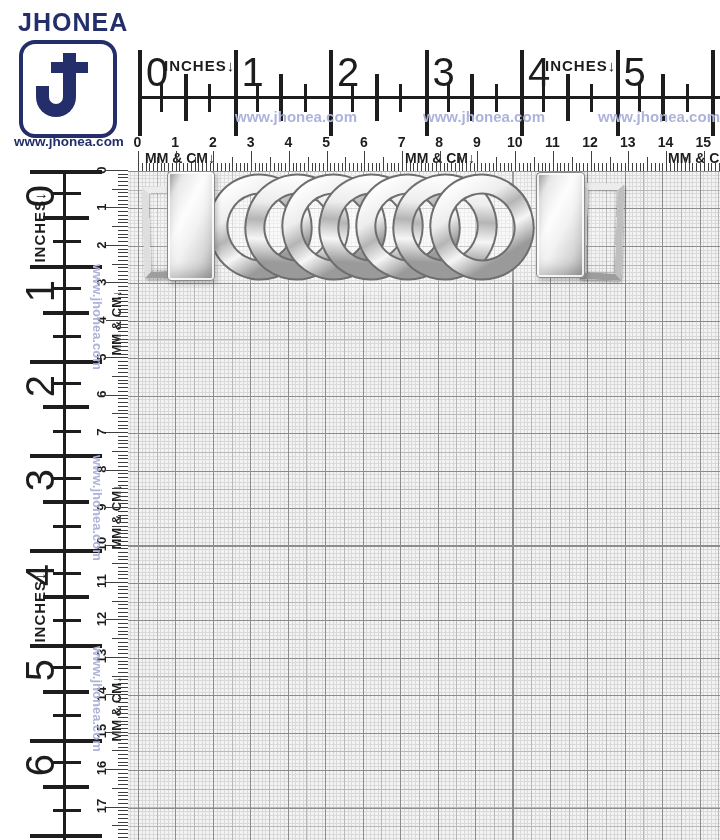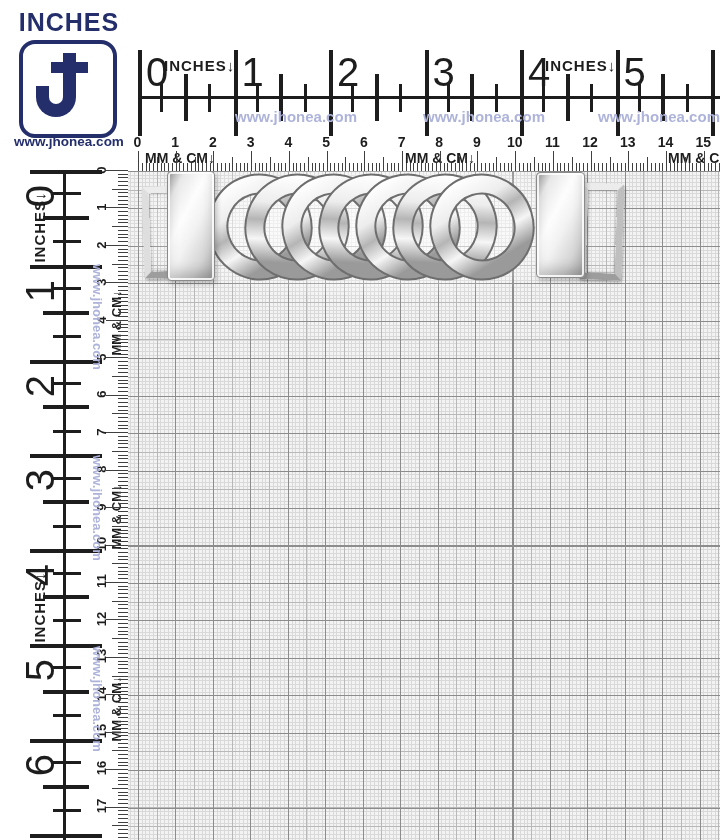--- a/index.html
+++ b/index.html
@@ -515,21 +515,21 @@
       <div style="position: absolute; left: 112px; top: 825.375px; width: 16px; height: 1px; background: rgb(63, 63, 63);"></div>
       <div style="position: absolute; left: 118px; top: 829.12px; width: 10px; height: 1px; background: rgb(63, 63, 63);"></div>
       <div style="position: absolute; left: 118px; top: 832.865px; width: 10px; height: 1px; background: rgb(63, 63, 63);"></div>
       <div style="position: absolute; left: 118px; top: 836.61px; width: 10px; height: 1px; background: rgb(63, 63, 63);"></div>
       <div style="position: absolute; left: 51px; top: 303px; width: 92px; height: 14px; line-height: 14px; text-align: center; transform: rotate(90deg); font-size: 13px; font-weight: bold; color: rgb(174, 179, 218);">www.jhonea.com</div>
       <div style="position: absolute; left: 51px; top: 494px; width: 92px; height: 14px; line-height: 14px; text-align: center; transform: rotate(90deg); font-size: 13px; font-weight: bold; color: rgb(174, 179, 218);">www.jhonea.com</div>
       <div style="position: absolute; left: 51px; top: 685px; width: 92px; height: 14px; line-height: 14px; text-align: center; transform: rotate(90deg); font-size: 13px; font-weight: bold; color: rgb(174, 179, 218);">www.jhonea.com</div>
     </div>
 
   <div class="brand">
-    <div class="brand-name">INCHES</div>
+    <div class="brand-name">JHONEA</div>
     <div class="logo-box">
       <div class="j-part j-stem"></div>
       <div class="j-part j-cross"></div>
       <div class="j-hook"></div>
     </div>
     <div class="brand-url">www.jhonea.com</div>
   </div>
 
   <div>
     <div class="bloop loop-left"></div>

